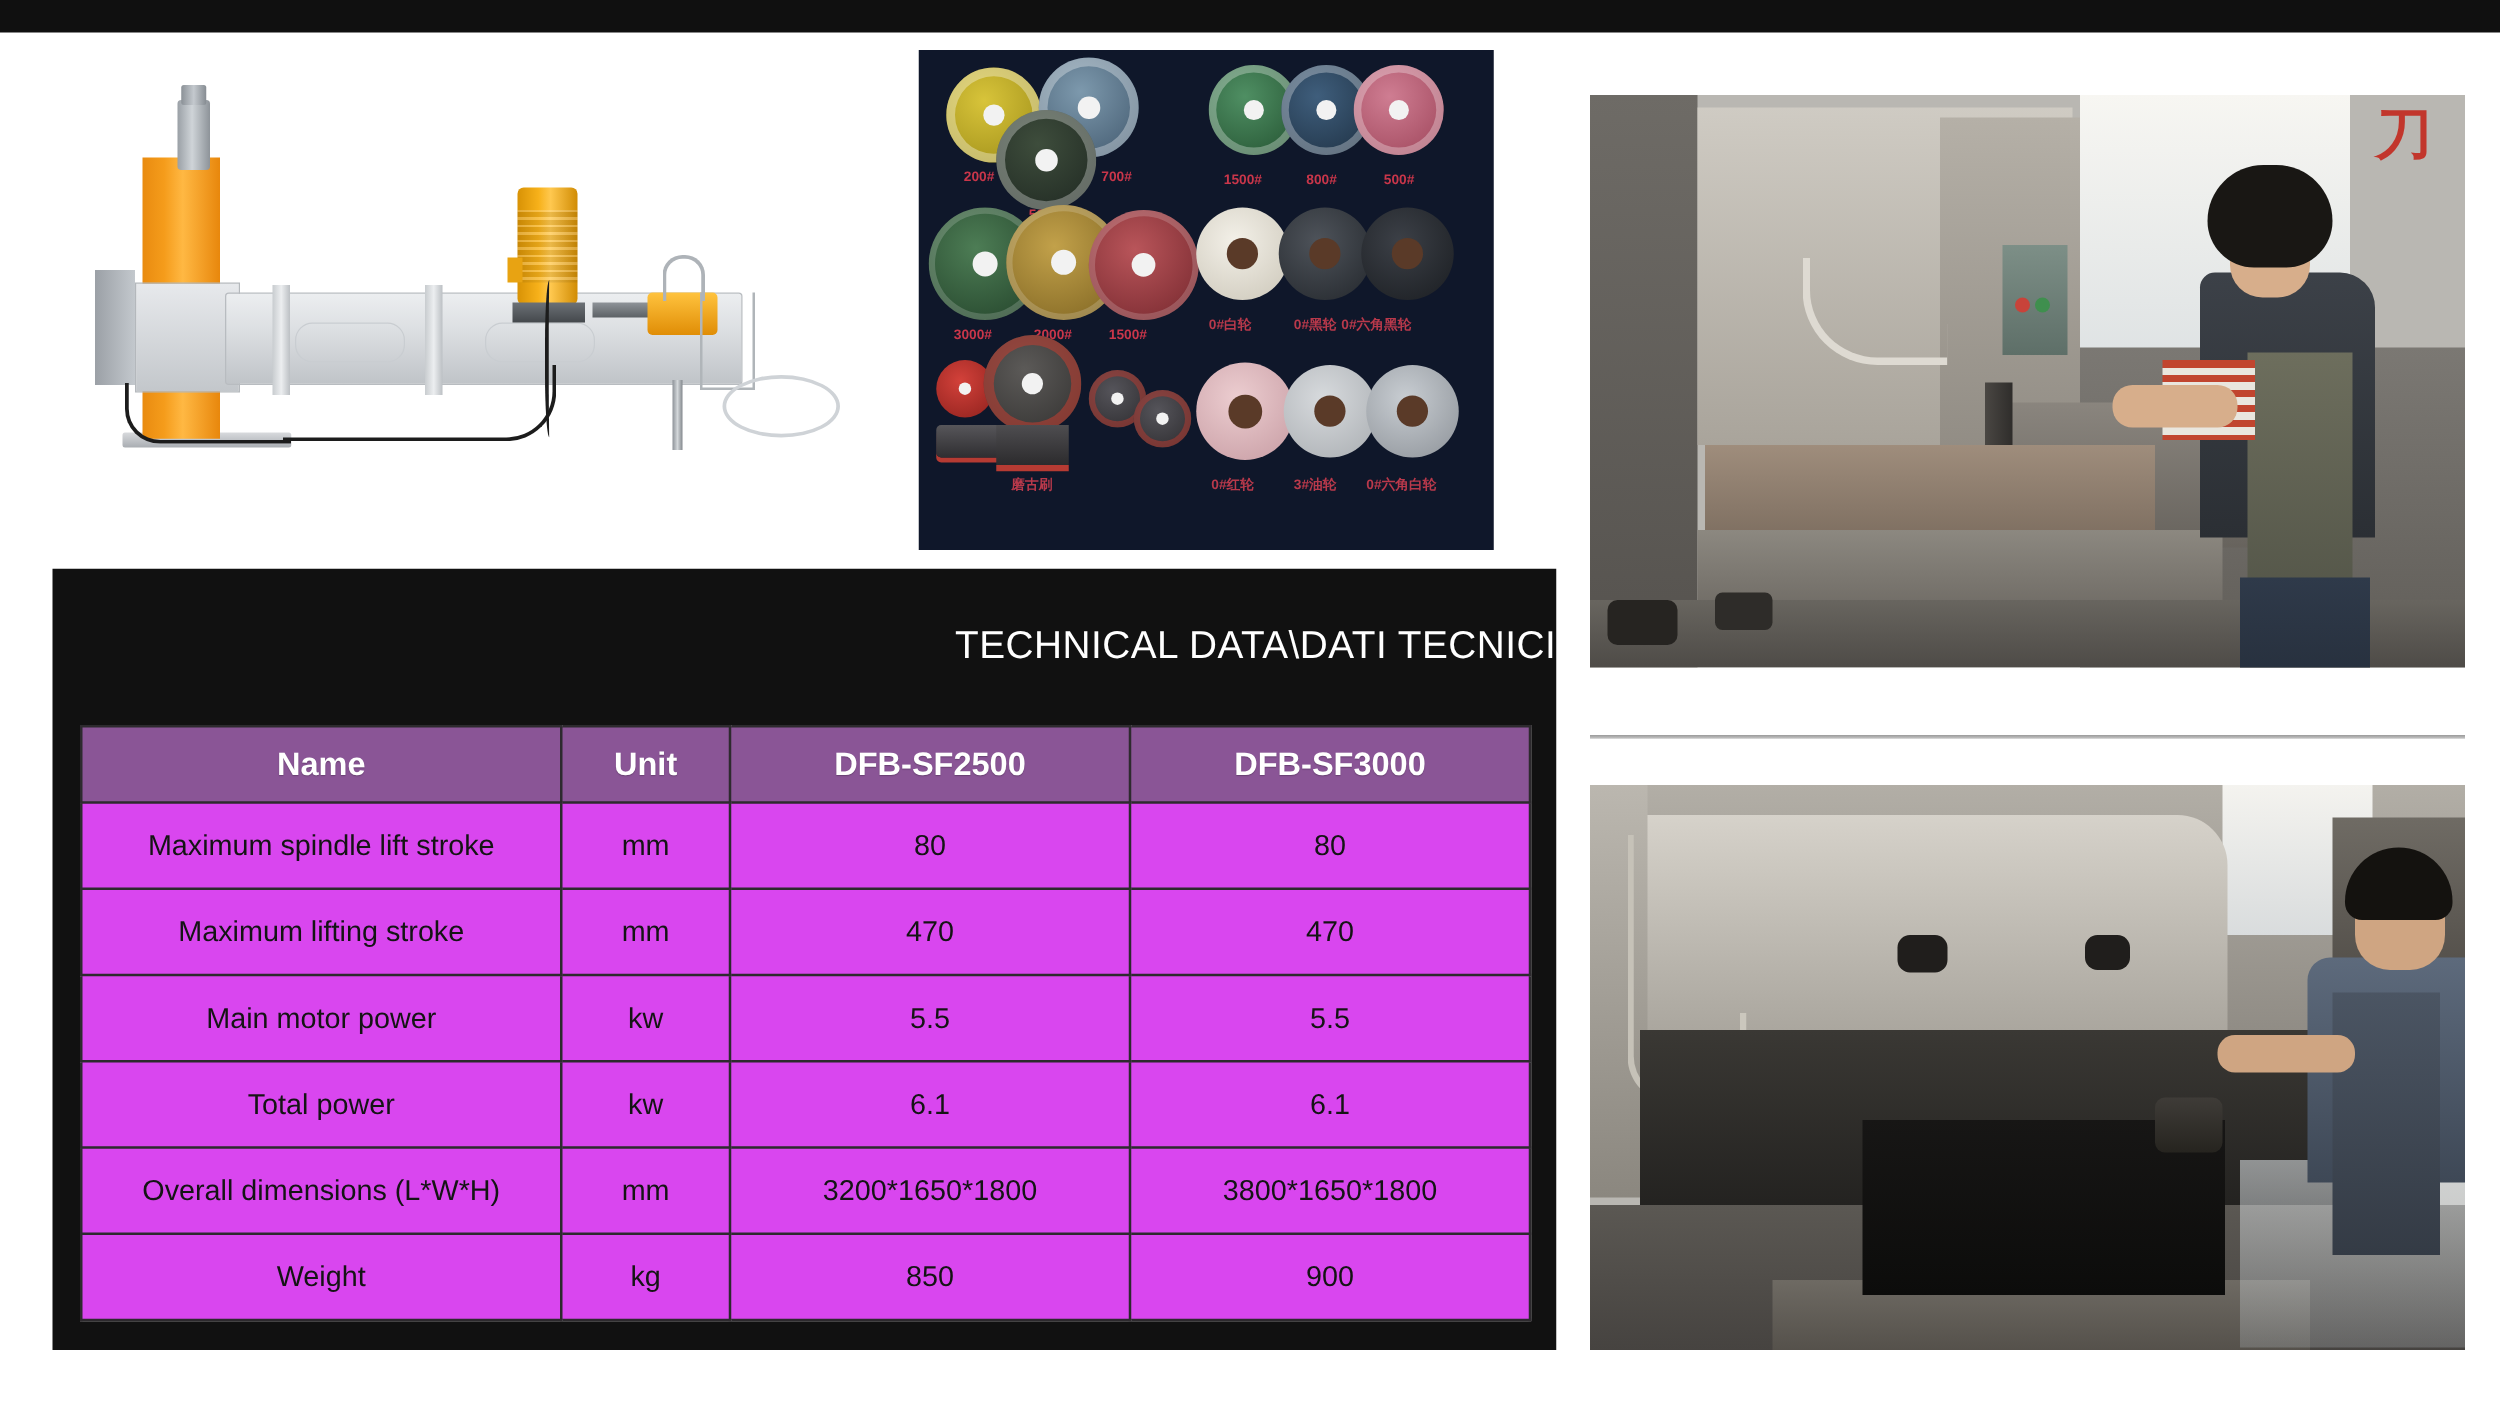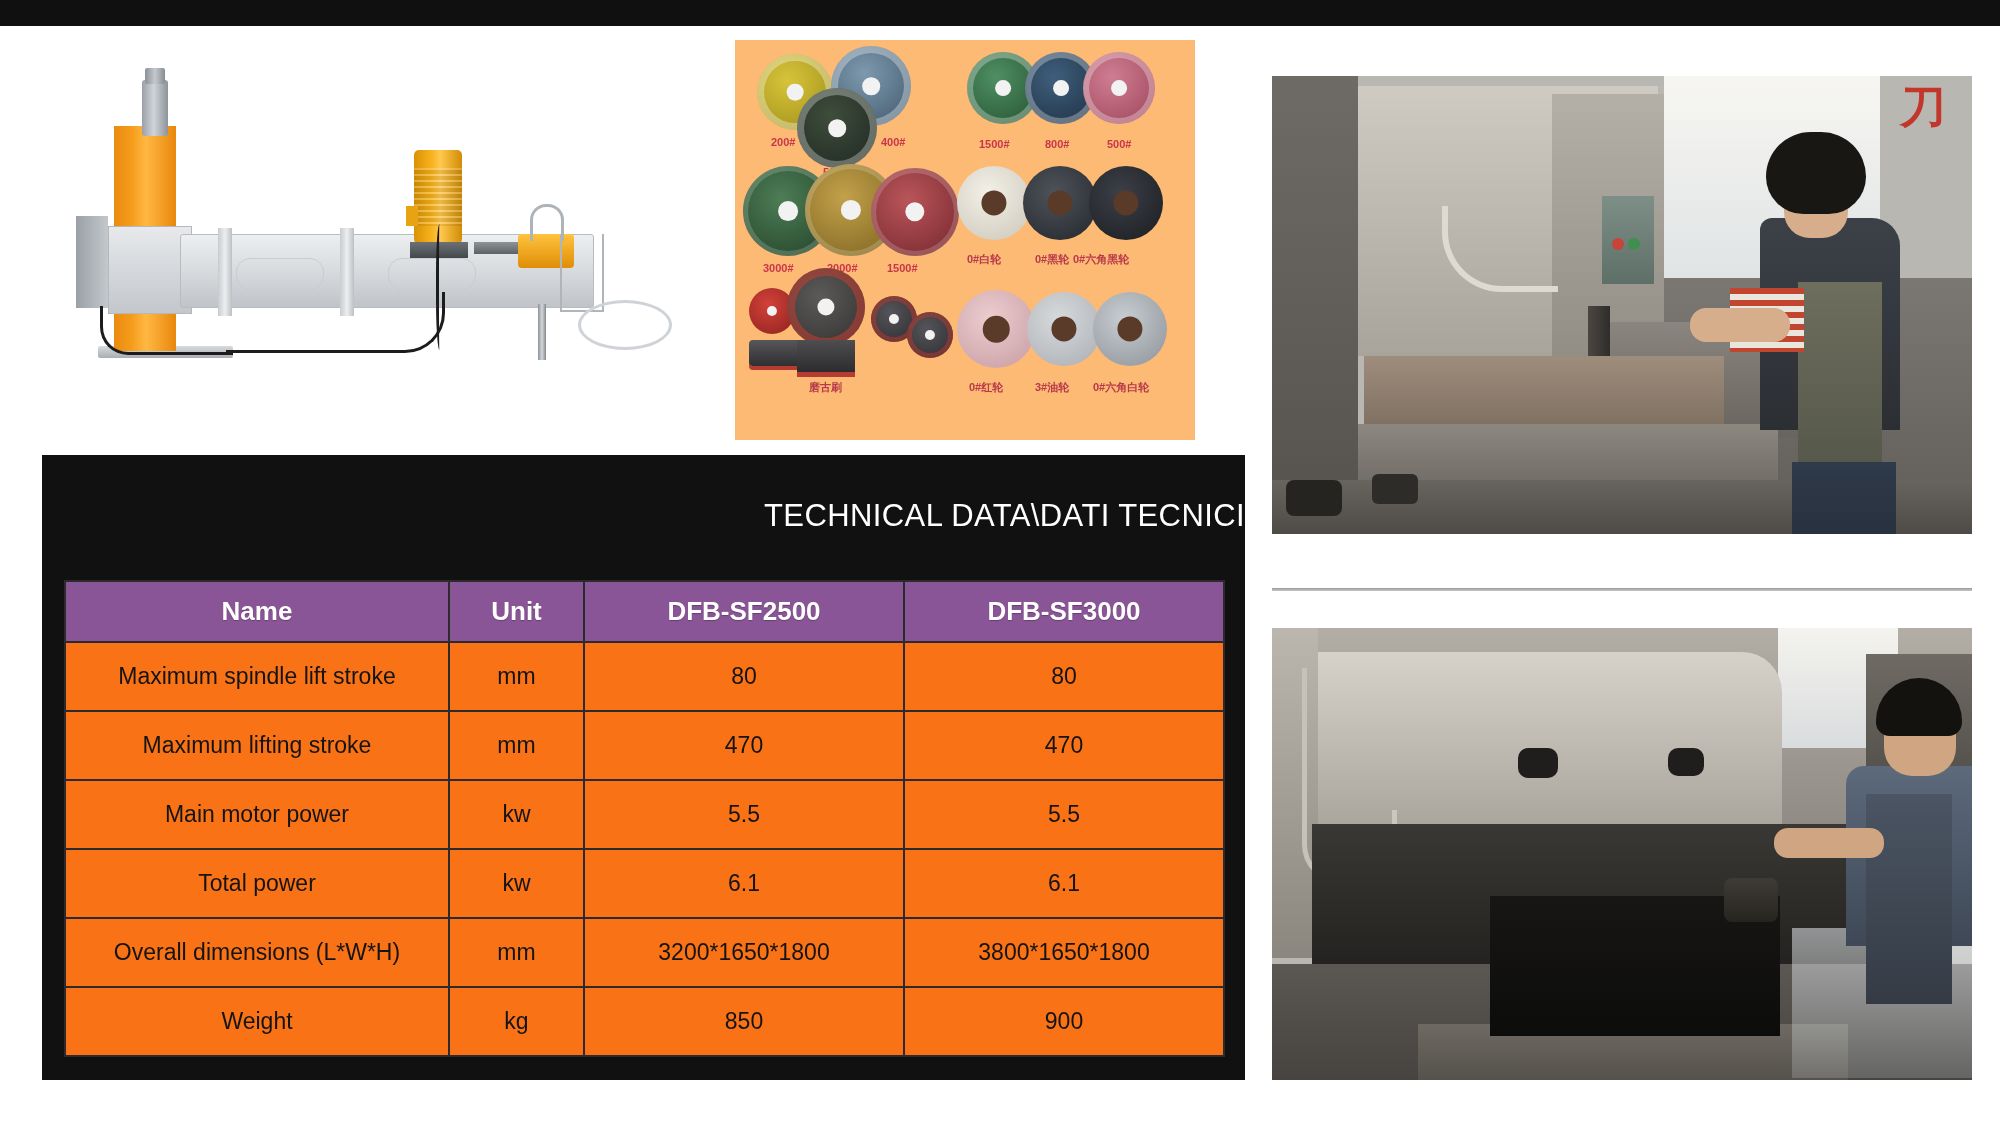--- a/index.html
+++ b/index.html
@@ -170,21 +170,21 @@
     border-left: 2px solid #b0b5b9;
     border-right: 2px solid #b0b5b9;
     border-bottom: 2px solid #b0b5b9;
   }
 
   
   .abrasives-photo {
     position: absolute;
     left: 735px; top: 40px;
     width: 460px; height: 400px;
-    background: #fdba74;
+    background: #0f172a;
     overflow: hidden;
   }
   .disc { position: absolute; border-radius: 50%; }
   .disc::after {
     content: "";
     position: absolute; left: 50%; top: 50%;
     width: 22%; height: 22%;
     transform: translate(-50%,-50%);
     background: #f2f2f2;
     border-radius: 50%;
@@ -252,21 +252,21 @@
   }
   .spec-table thead th {
     background: #8a5596;
     color: #ffffff;
     font-size: 26px;
     font-weight: 700;
     height: 57px;
     text-shadow: 0 1px 1px rgba(0,0,0,.25);
   }
   .spec-table tbody td {
-    background: #f97316;
+    background: #d946ef;
     color: #141414;
     font-size: 23px;
     font-weight: 400;
     height: 65px;
   }
   .col-name  { width: 384px; }
   .col-unit  { width: 135px; }
   .col-m1    { width: 320px; }
   .col-m2    { width: 320px; }
 
@@ -422,21 +422,21 @@
               background: radial-gradient(circle at 40% 35%, #d8c43a, #9a8a16);
               box-shadow: inset 0 0 0 7px rgba(255,255,255,.35);"></div>
   <div class="disc" style="left:96px; top:6px; width:80px; height:80px;
               background: radial-gradient(circle at 42% 34%, #7d99ad, #3f566b);
               box-shadow: inset 0 0 0 7px rgba(255,255,255,.32);"></div>
   <div class="disc" style="left:62px; top:48px; width:80px; height:80px;
               background: radial-gradient(circle at 42% 34%, #3e4d3c, #1d2620);
               box-shadow: inset 0 0 0 7px rgba(255,255,255,.30);"></div>
   <div class="grit-lbl" style="left:36px; top:96px;">200#</div>
   <div class="grit-lbl" style="left:88px; top:126px;">50#</div>
-  <div class="grit-lbl" style="left:146px; top:96px;">400#</div>
+  <div class="grit-lbl" style="left:146px; top:96px;">700#</div>
 
   <div class="disc" style="left:232px; top:12px; width:72px; height:72px;
               background: radial-gradient(circle at 40% 35%, #4f8f63, #22502f);
               box-shadow: inset 0 0 0 6px rgba(255,255,255,.30);"></div>
   <div class="disc" style="left:290px; top:12px; width:72px; height:72px;
               background: radial-gradient(circle at 40% 35%, #3f5e7c, #1d2f41);
               box-shadow: inset 0 0 0 6px rgba(255,255,255,.30);"></div>
   <div class="disc" style="left:348px; top:12px; width:72px; height:72px;
               background: radial-gradient(circle at 40% 35%, #cf7d92, #9c4358);
               box-shadow: inset 0 0 0 6px rgba(255,255,255,.30);"></div>

